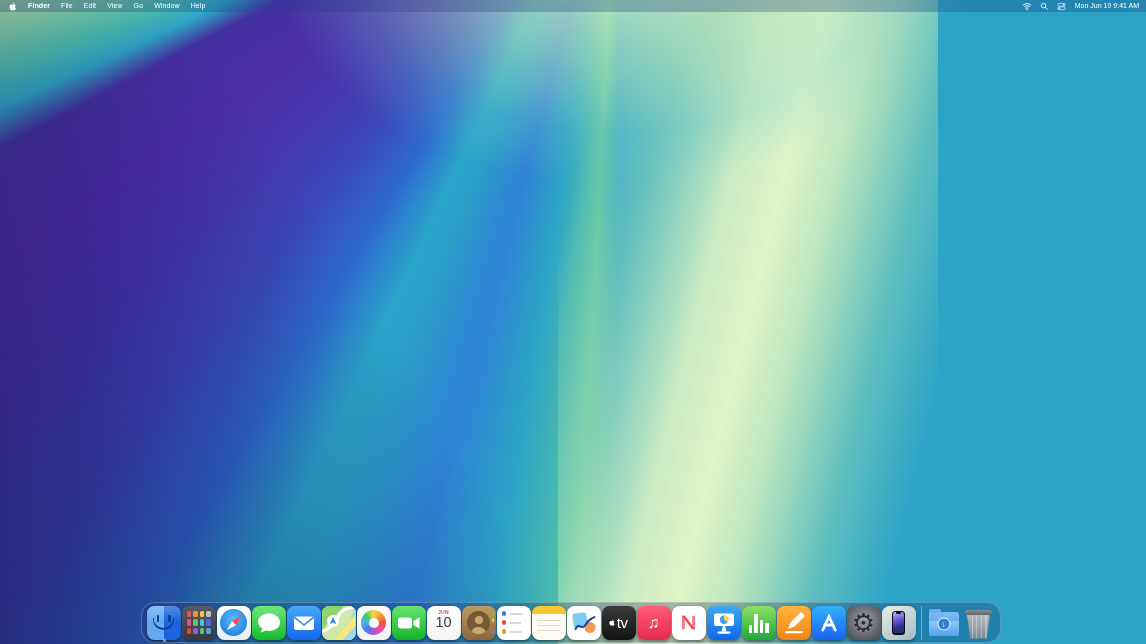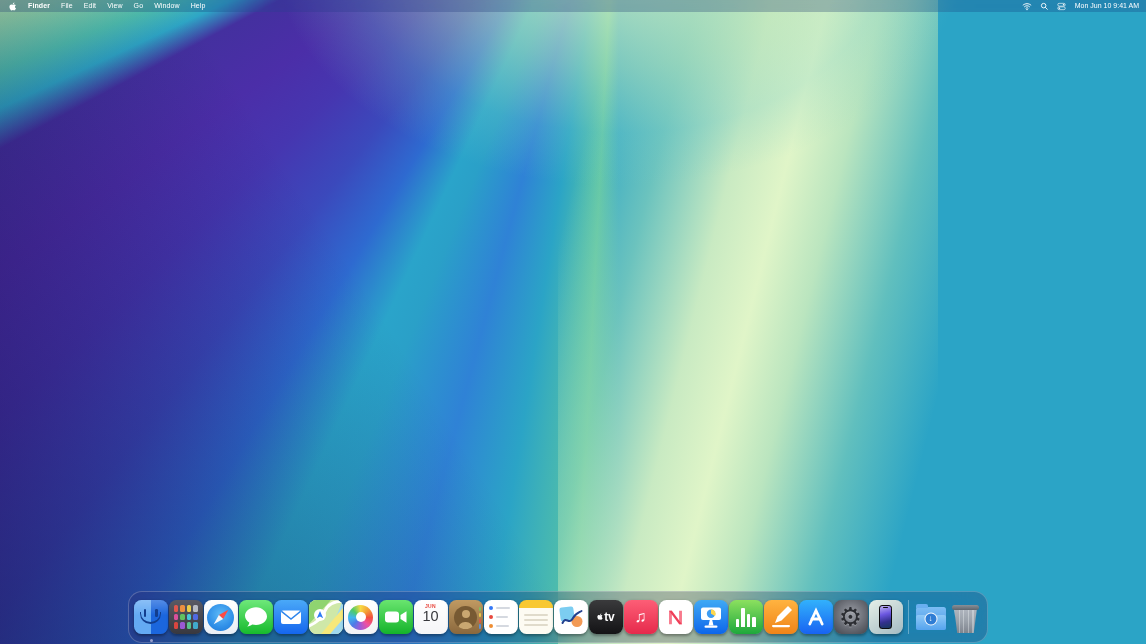--- a/index.html
+++ b/index.html
@@ -56,21 +56,21 @@
   .mb-left, .mb-right { display:flex; align-items:center; height:100%; }
   .mb-item { padding:0 5.5px; letter-spacing:0.1px; cursor:default; }
   .mb-item.apple { padding:0 6px 0 9px; display:flex; align-items:center; }
   .mb-item.app-name { font-weight:700; }
   .mb-status { display:flex; align-items:center; padding:0 4px; }
   .mb-status svg { display:block; }
   .mb-clock { padding:0 7px 0 5px; white-space:nowrap; }
 
   
   .dock {
-    position:absolute; left:128px; bottom:1px; width:860px; height:52px; z-index:20;
+    position:absolute; left:141px; bottom:1px; width:860px; height:41px; z-index:20;
     display:flex; align-items:center; justify-content:center; gap:1px;
     padding:0 4px;
     background:rgba(52,42,96,0.32);
     backdrop-filter:blur(16px) saturate(1.3);
     border:1px solid rgba(255,255,255,0.22);
     border-radius:14px;
   }
   .dk {
     width:34px; height:34px; border-radius:7.5px; position:relative;
     flex:0 0 auto; overflow:hidden;
@@ -163,21 +163,21 @@
   .not i { position:absolute; left:5px; right:5px; height:1.6px; border-radius:1px;
     background:#e0dbcb; }
   .not i:nth-child(1){top:14px}.not i:nth-child(2){top:19px}.not i:nth-child(3){top:24px}
 
   
   .ff { background:#fff; }
 
   
   .tv { background:linear-gradient(180deg,#3a3a3c,#131315);
     display:flex; align-items:center; justify-content:center; gap:1.5px; }
-  .tv-label { color:#fff; font-size:12px; font-weight:700; letter-spacing:-0.4px; line-height:1; }
+  .tv-label { color:#fff; font-size:15px; font-weight:400; letter-spacing:-0.4px; line-height:1; }
 
   
   .mus { background:linear-gradient(180deg,#fd5e76,#e62a4c);
     display:flex; align-items:center; justify-content:center; }
   .mus-note { color:#fff; font-size:16px; line-height:1; }
 
   
   .news { background:#fff; display:flex; align-items:center; justify-content:center; }
 
   

